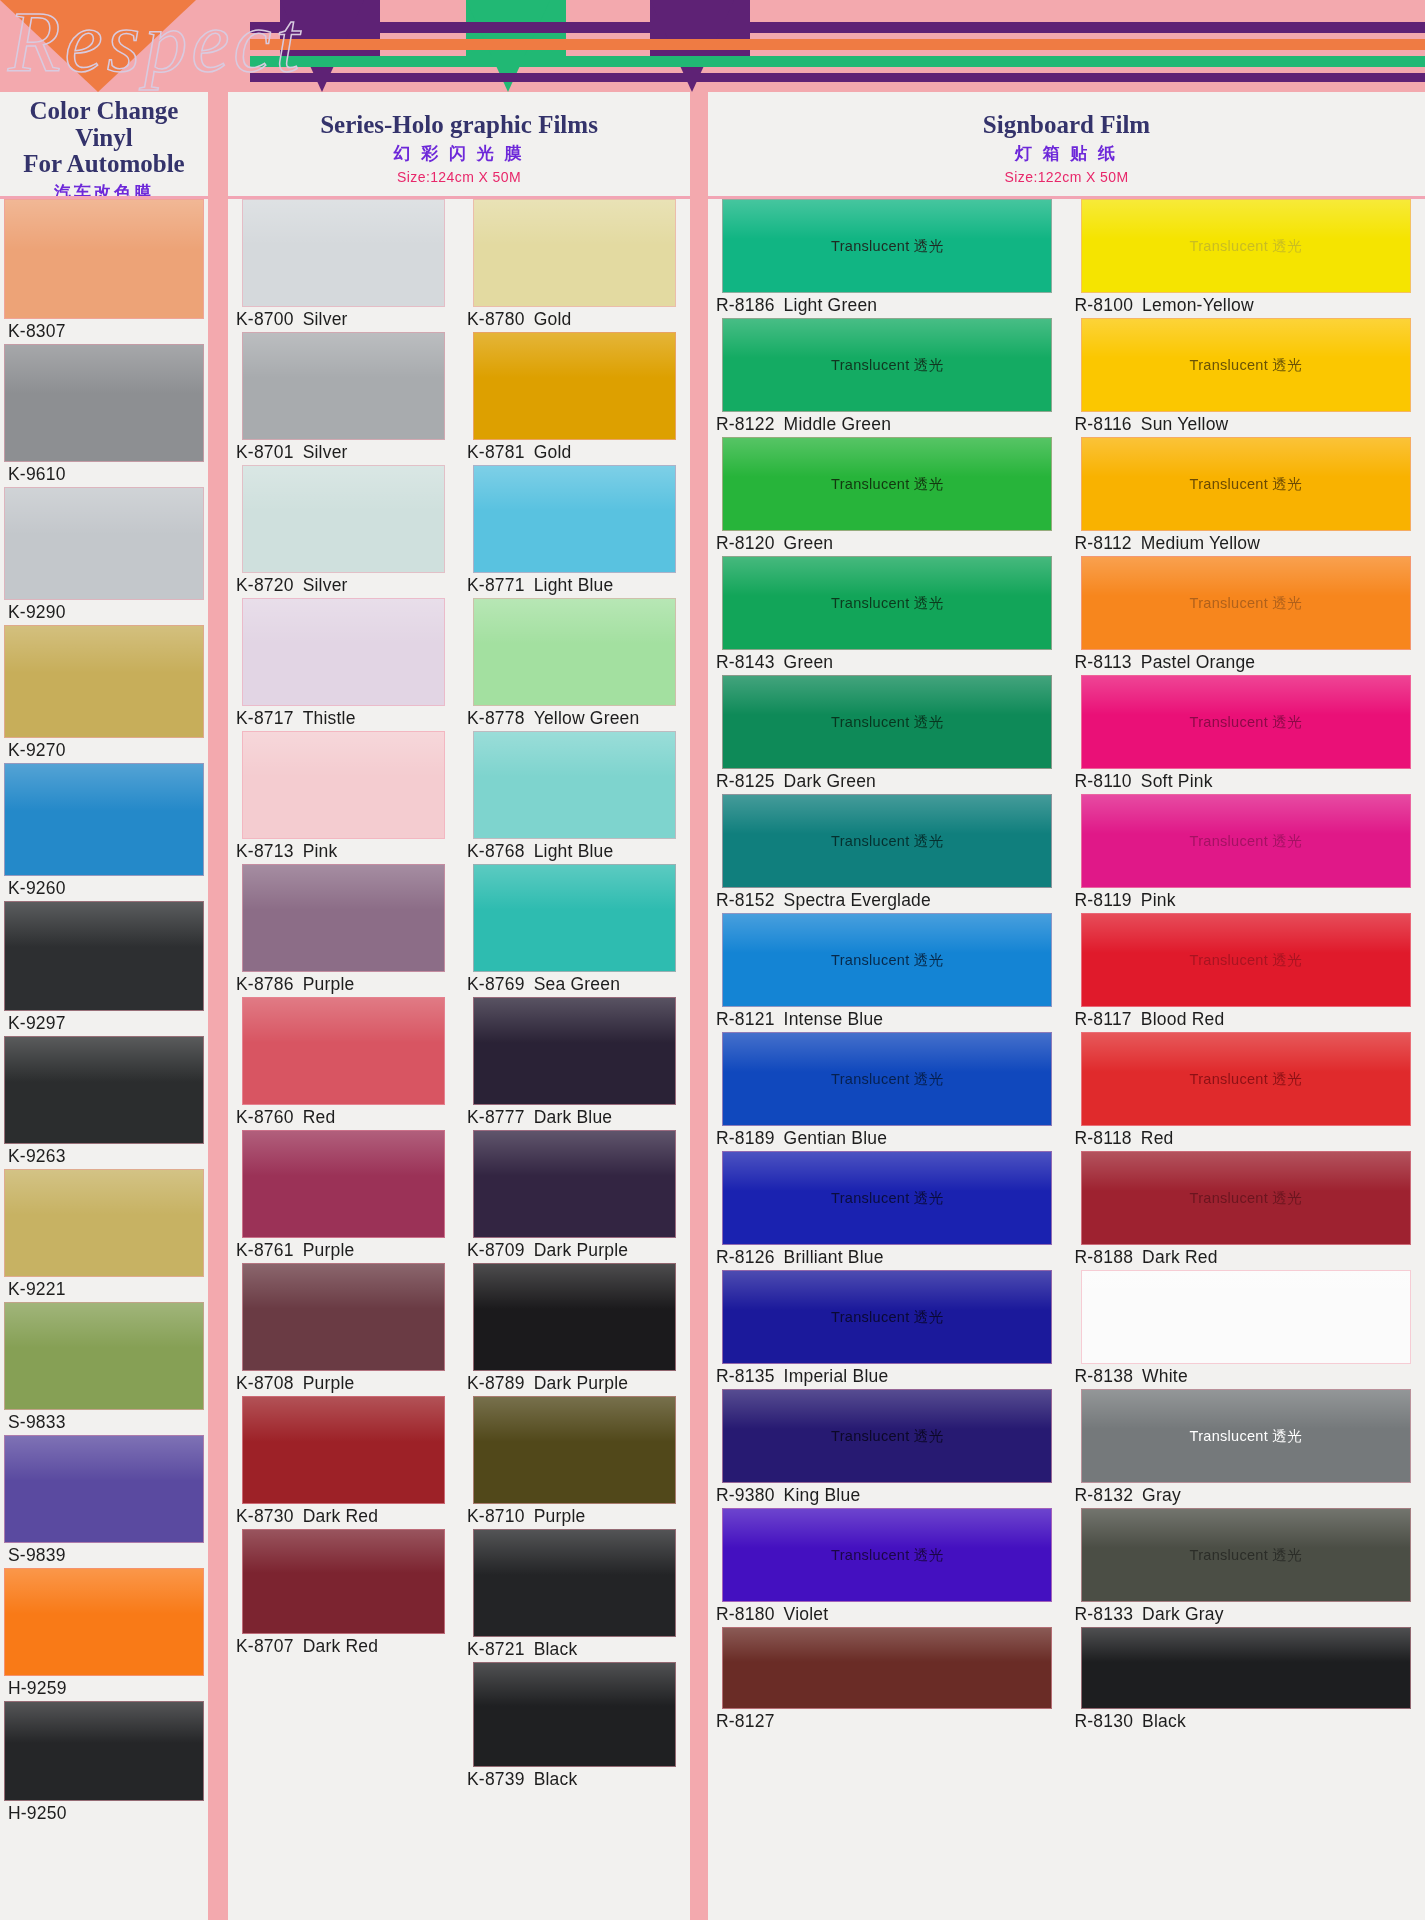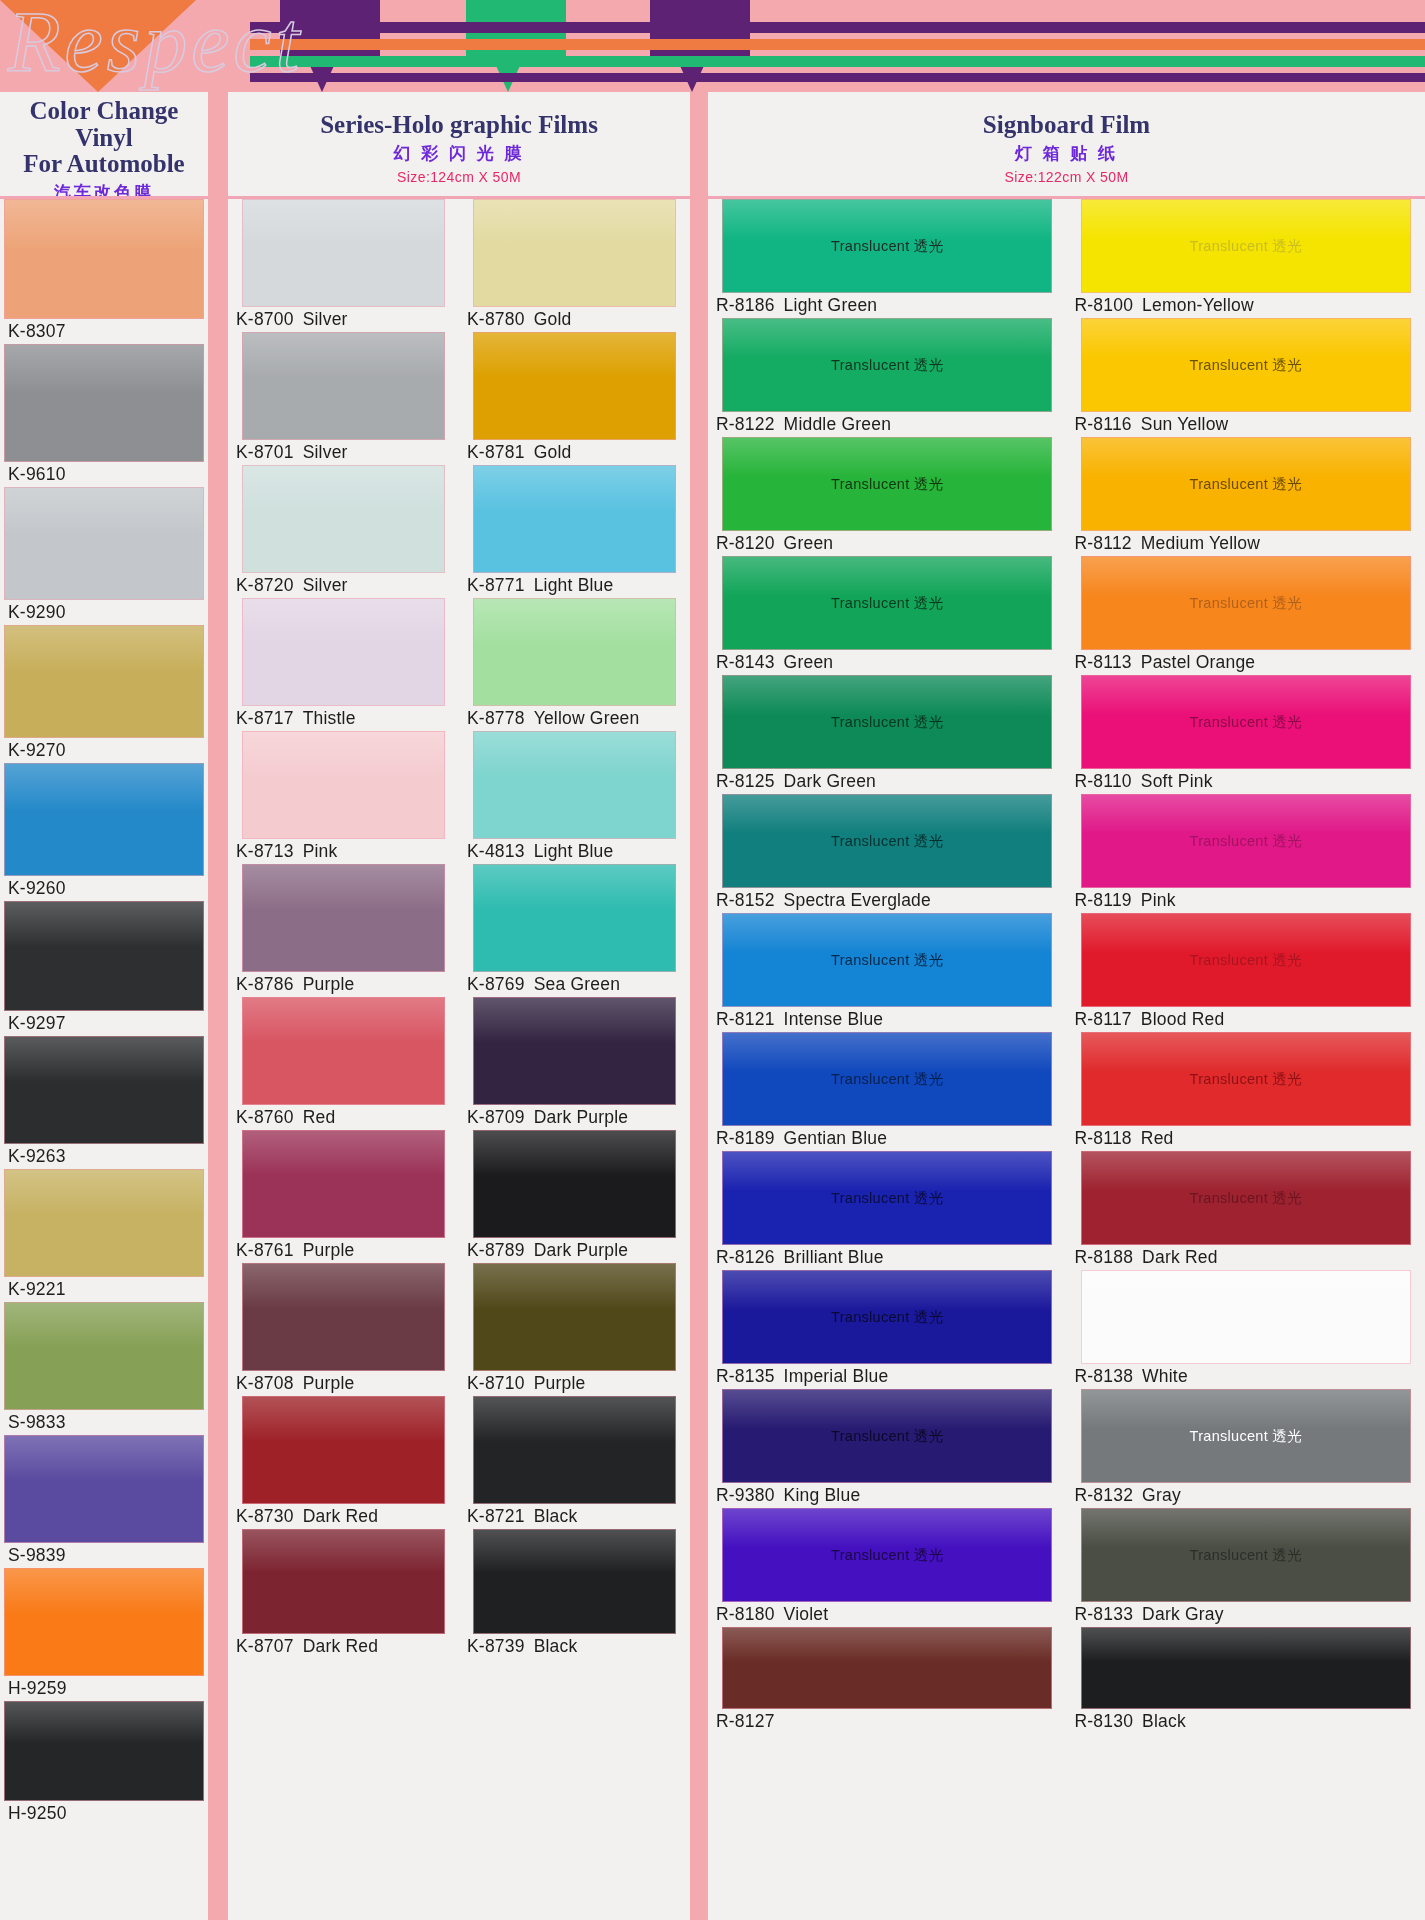--- a/index.html
+++ b/index.html
@@ -321,27 +321,33 @@
         <div class="swatch-row">
           <div class="chip tex-glitter" style="background: rgb(163, 224, 160); height: 108px; width: 88%;">
             <div class="gloss-sheen"></div>
           </div>
           <div class="lbl"><span class="code">K-8778</span><span>Yellow Green</span></div>
         </div>
         <div class="swatch-row">
           <div class="chip tex-glitter" style="background: rgb(126, 212, 206); height: 108px; width: 88%;">
             <div class="gloss-sheen"></div>
           </div>
-          <div class="lbl"><span class="code">K-4813</span><span>Light Blue</span></div>
+          <div class="lbl"><span class="code">K-8768</span><span>Light Blue</span></div>
         </div>
         <div class="swatch-row">
           <div class="chip tex-glitter" style="background: rgb(46, 188, 176); height: 108px; width: 88%;">
             <div class="gloss-sheen"></div>
           </div>
           <div class="lbl"><span class="code">K-8769</span><span>Sea Green</span></div>
+        </div>
+        <div class="swatch-row">
+          <div class="chip tex-glitter" style="background: rgb(42, 34, 54); height: 108px; width: 88%;">
+            <div class="gloss-sheen"></div>
+          </div>
+          <div class="lbl"><span class="code">K-8777</span><span>Dark Blue</span></div>
         </div>
         <div class="swatch-row">
           <div class="chip tex-glitter" style="background: rgb(51, 37, 66); height: 108px; width: 88%;">
             <div class="gloss-sheen"></div>
           </div>
           <div class="lbl"><span class="code">K-8709</span><span>Dark Purple</span></div>
         </div>
         <div class="swatch-row">
           <div class="chip tex-glitter" style="background: rgb(27, 26, 28); height: 108px; width: 88%;">
             <div class="gloss-sheen"></div>

